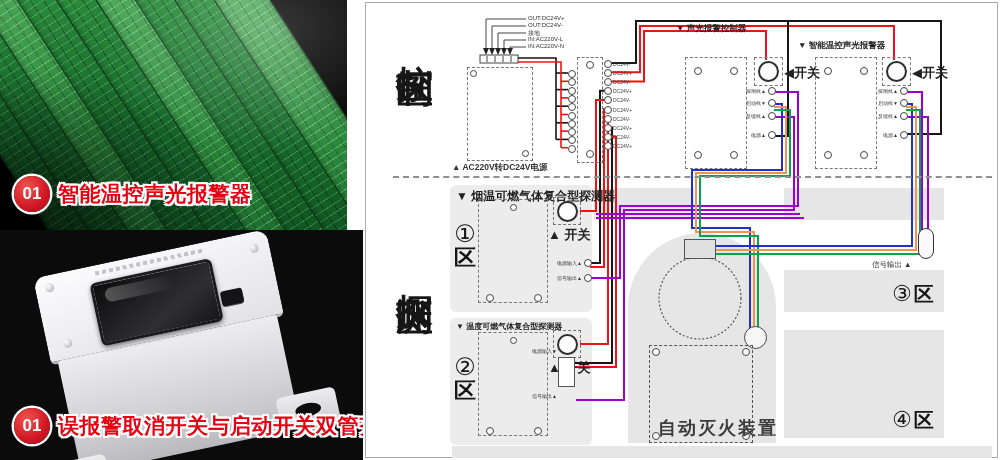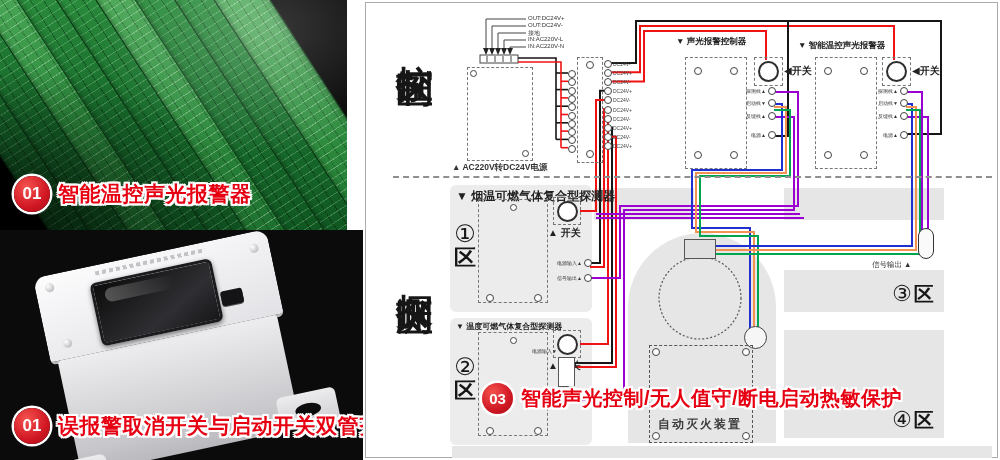--- a/index.html
+++ b/index.html
@@ -58,36 +58,36 @@
   .floor{background:#e6e6e6;}
   .zone-big{writing-mode:vertical-rl;text-orientation:upright;font-weight:900;color:#161616;
     font-size:37px;letter-spacing:4px;line-height:1;}
   .divider{border-top:2px dashed #8f8f8f;height:0;}
   .dash-box{border:1px dashed #777;}
   .comp-title{font-size:8.5px;font-weight:bold;color:#222;white-space:nowrap;}
   .tiny{font-size:5px;color:#333;white-space:nowrap;}
   .small-lab{font-size:7.5px;color:#333;white-space:nowrap;}
   .sw{border:1px dashed #777;display:flex;align-items:center;justify-content:center;background:transparent;}
   .sw i{display:block;width:17px;height:17px;border-radius:50%;border:2px solid #2e2e2e;background:#fff;}
-  .sw-lab{font-size:10px;font-weight:bold;color:#222;white-space:nowrap;}
+  .sw-lab{font-size:13px;font-weight:bold;color:#222;white-space:nowrap;}
   .dot{display:inline-block;width:6px;height:6px;border-radius:50%;border:1px solid #444;background:#fff;}
   .dcrow{position:absolute;display:flex;align-items:center;gap:1px;height:7px;}
   .dcl{font-size:5px;color:#444;white-space:nowrap;}
   .pinrow{position:absolute;font-size:6px;color:#333;white-space:nowrap;}
   .trow{position:absolute;display:flex;align-items:center;gap:2px;width:44px;}
   .trow span{flex:1;text-align:right;font-size:5px;color:#333;white-space:nowrap;}
   .zone-mark-v{display:flex;flex-direction:column;align-items:center;color:#161616;}
   .zone-mark-v .num{font-size:24px;line-height:1;}
   .zone-mark-v .qu{font-size:22px;font-weight:900;line-height:1.1;}
   .zone-mark-h{display:flex;align-items:center;gap:2px;color:#161616;}
   .zone-mark-h .num{font-size:22px;line-height:1;}
   .zone-mark-h .qu{font-size:20px;font-weight:900;line-height:1;}
   .det-panel{background:#ececec;border-radius:6px;}
   .corner-dot{position:absolute;width:6px;height:6px;border-radius:50%;border:1px solid #444;background:#fff;}
-  .ext-label{font-size:12px;font-weight:bold;letter-spacing:2px;color:#3c3c3c;white-space:nowrap;}
+  .ext-label{font-size:18px;font-weight:bold;letter-spacing:2px;color:#3c3c3c;white-space:nowrap;}
   .probe{border:1.5px solid #333;border-radius:8px;background:#fafafa;}
   .valve{background:#e0e0e0;border:1px solid #555;}
   .scircle{border:1.5px solid #444;border-radius:50%;background:#f6f6f6;}
   svg{pointer-events:none;}
 </style>
 </head>
 <body>
 
 <div id="stage">
 
@@ -286,21 +286,21 @@
       <div class="dcrow" style="top: 73.6px;">
         <i class="dot"></i>
         <span class="dcl">DC24V-</span>
       </div>
       <div class="dcrow" style="top: 82.8px;">
         <i class="dot"></i>
         <span class="dcl">DC24V+</span>
       </div>
     </div>
 
-  <div class="comp-title abs" style="left:676px;top:36px;">▼ 声光报警控制器</div>
+  <div class="comp-title abs" style="left:676px;top:23px;">▼ 声光报警控制器</div>
   <div class="dash-box abs" style="left:685px;top:57px;width:60px;height:110px;"></div>
   <div class="corner-dot" style="left:694px;top:67px;"></div>
   <div class="corner-dot" style="left:730px;top:67px;"></div>
   <div class="corner-dot" style="left:694px;top:151px;"></div>
   <div class="corner-dot" style="left:730px;top:151px;"></div>
   <div class="sw abs" style="left:754px;top:57px;width:27px;height:27px;">
       <i></i>
     </div>
   <div class="sw-lab abs" style="left:784px;top:64px;">◀开关</div>
   <div class="abs" id="c1t" style="left:732px;top:87px;width:44px;height:58px;">
@@ -402,18 +402,14 @@
   </div>
   <div class="valve abs" style="left:684px;top:239px;width:30px;height:18px;"></div>
   <div class="scircle abs" style="left:744px;top:326px;width:21px;height:21px;"></div>
   <div class="dash-box abs" style="left:649px;top:345px;width:102px;height:96px;border-color:#555;"></div>
   <div class="corner-dot" style="left:652px;top:348px;"></div>
   <div class="corner-dot" style="left:742px;top:348px;"></div>
   <div class="corner-dot" style="left:652px;top:432px;"></div>
   <div class="corner-dot" style="left:742px;top:432px;"></div>
   <div class="ext-label abs" style="left:658px;top:416px;">自动灭火装置</div>
 
-  <div class="cap abs" style="left:482px;top:383px;">
-    <div class="badge small">03</div>
-    <div class="captext c3">智能声光控制/无人值守/断电启动热敏保护</div>
-  </div>
 
 </div>
 
 </body></html>

